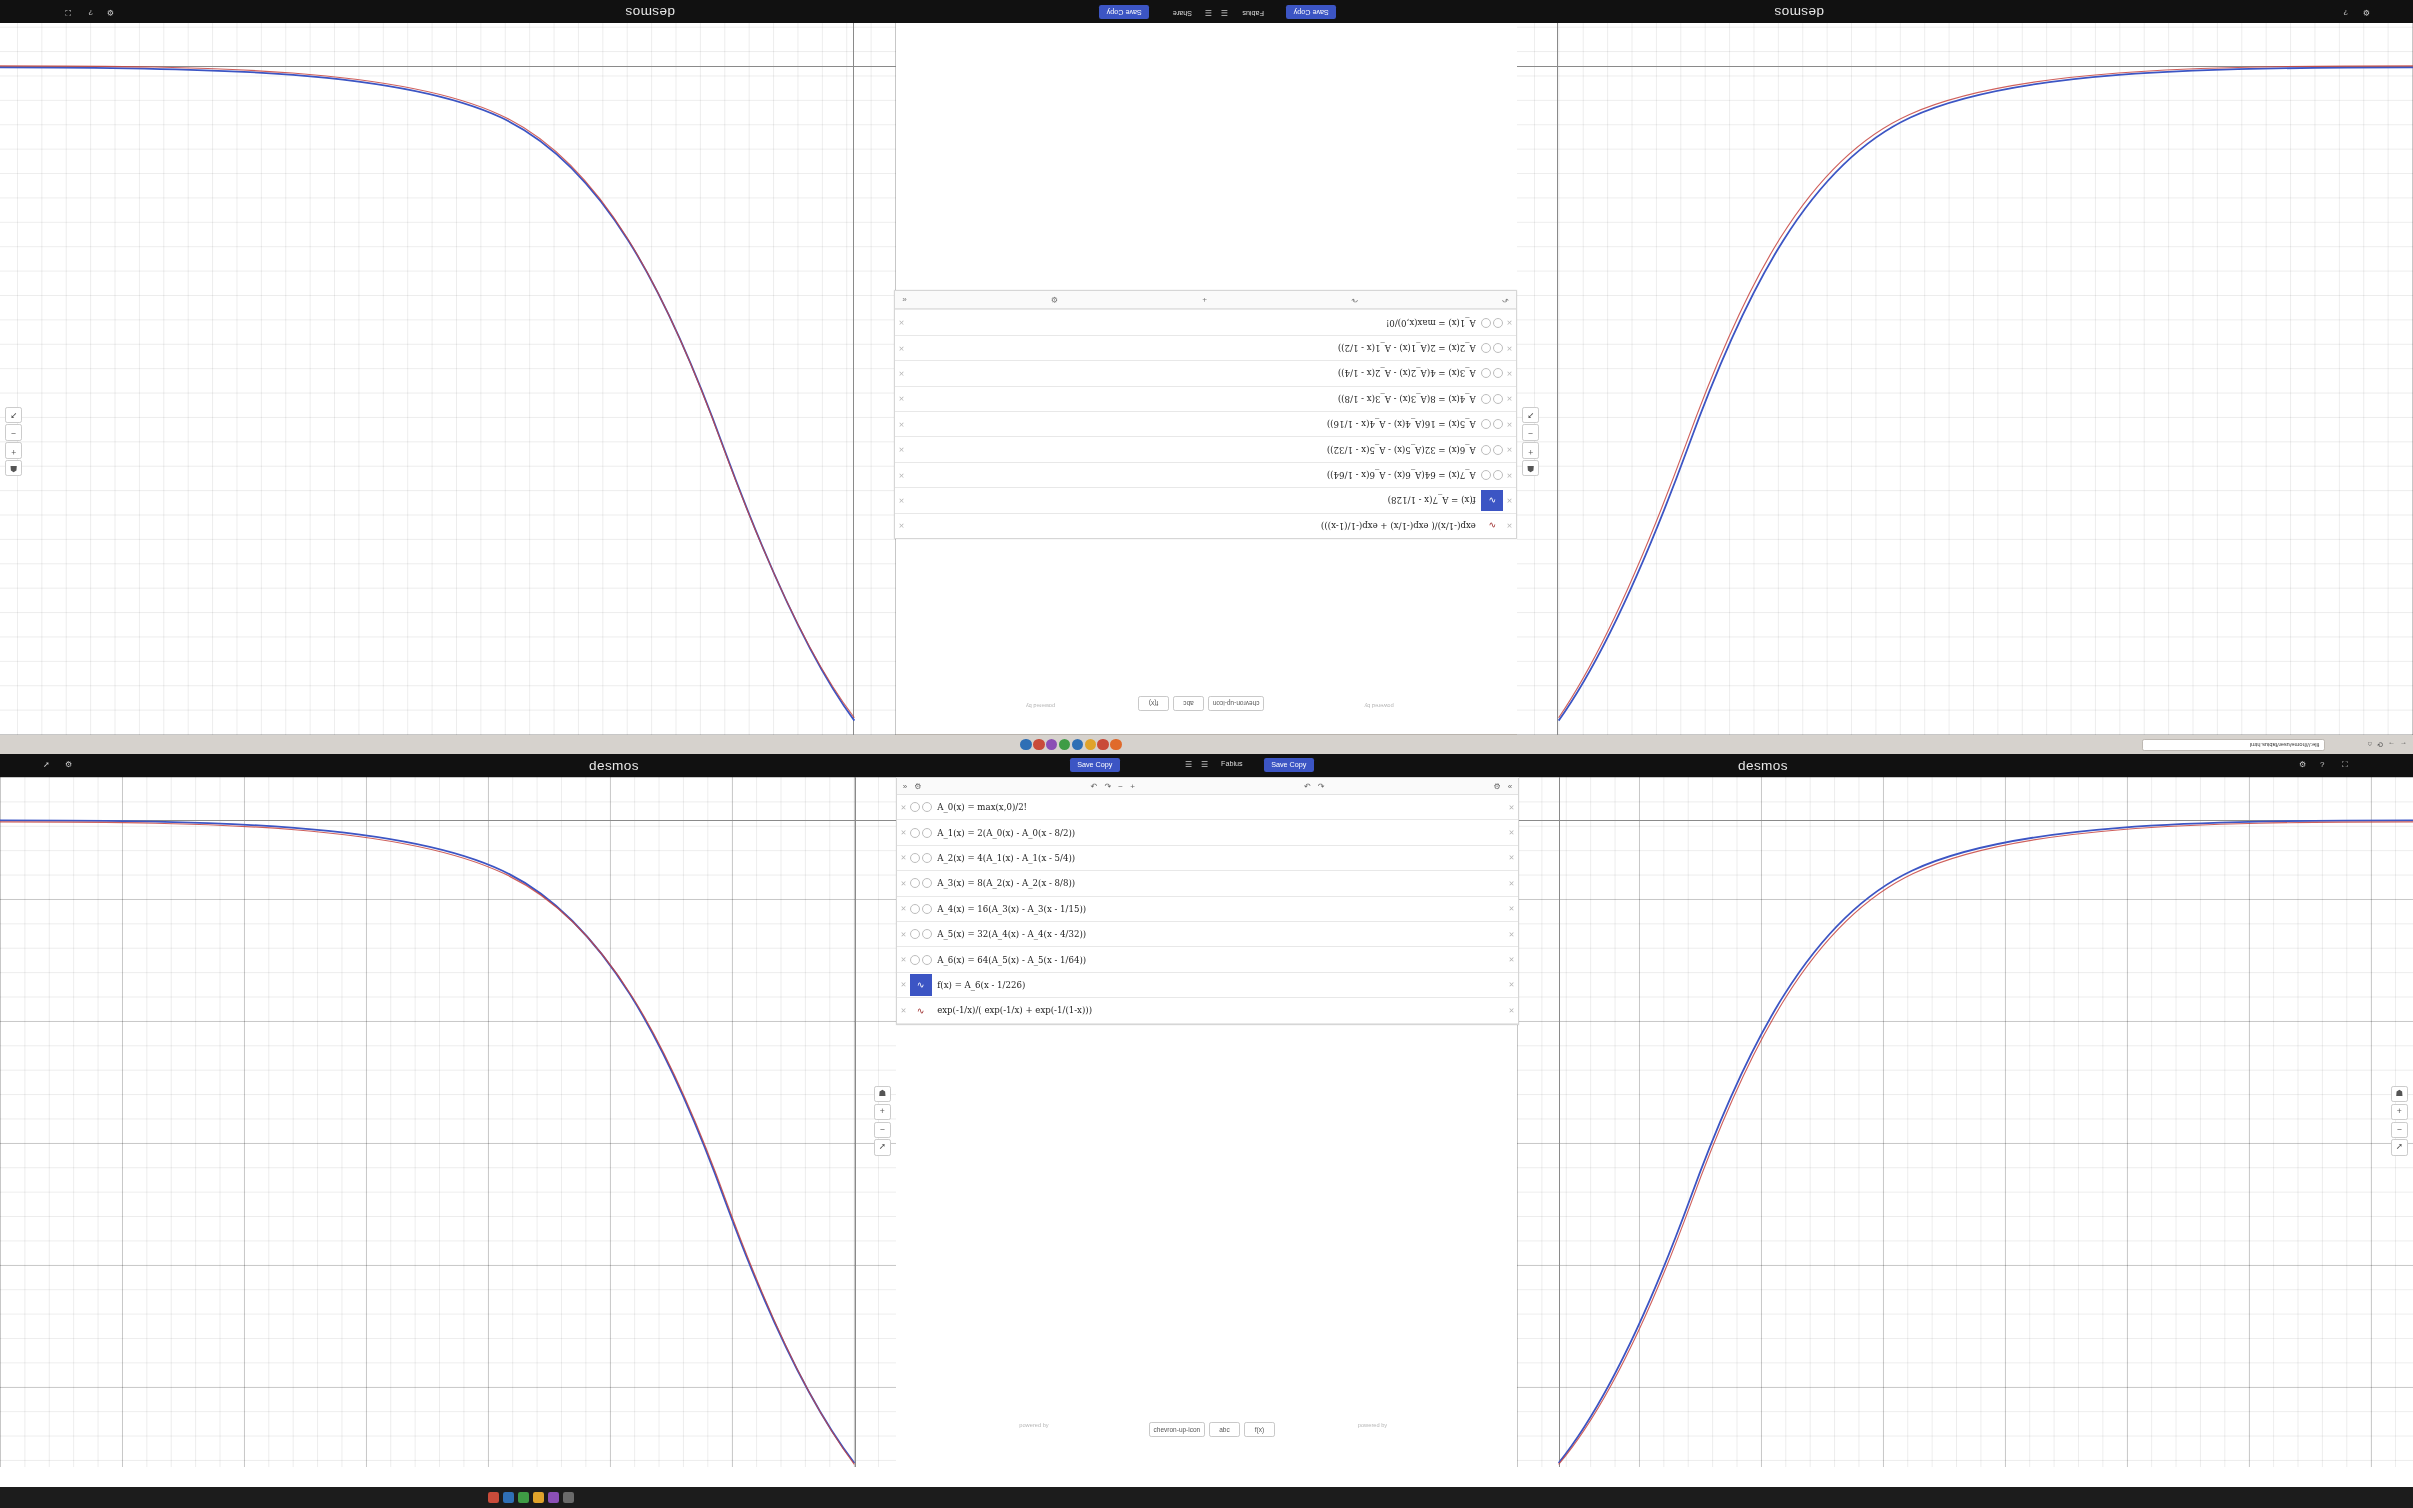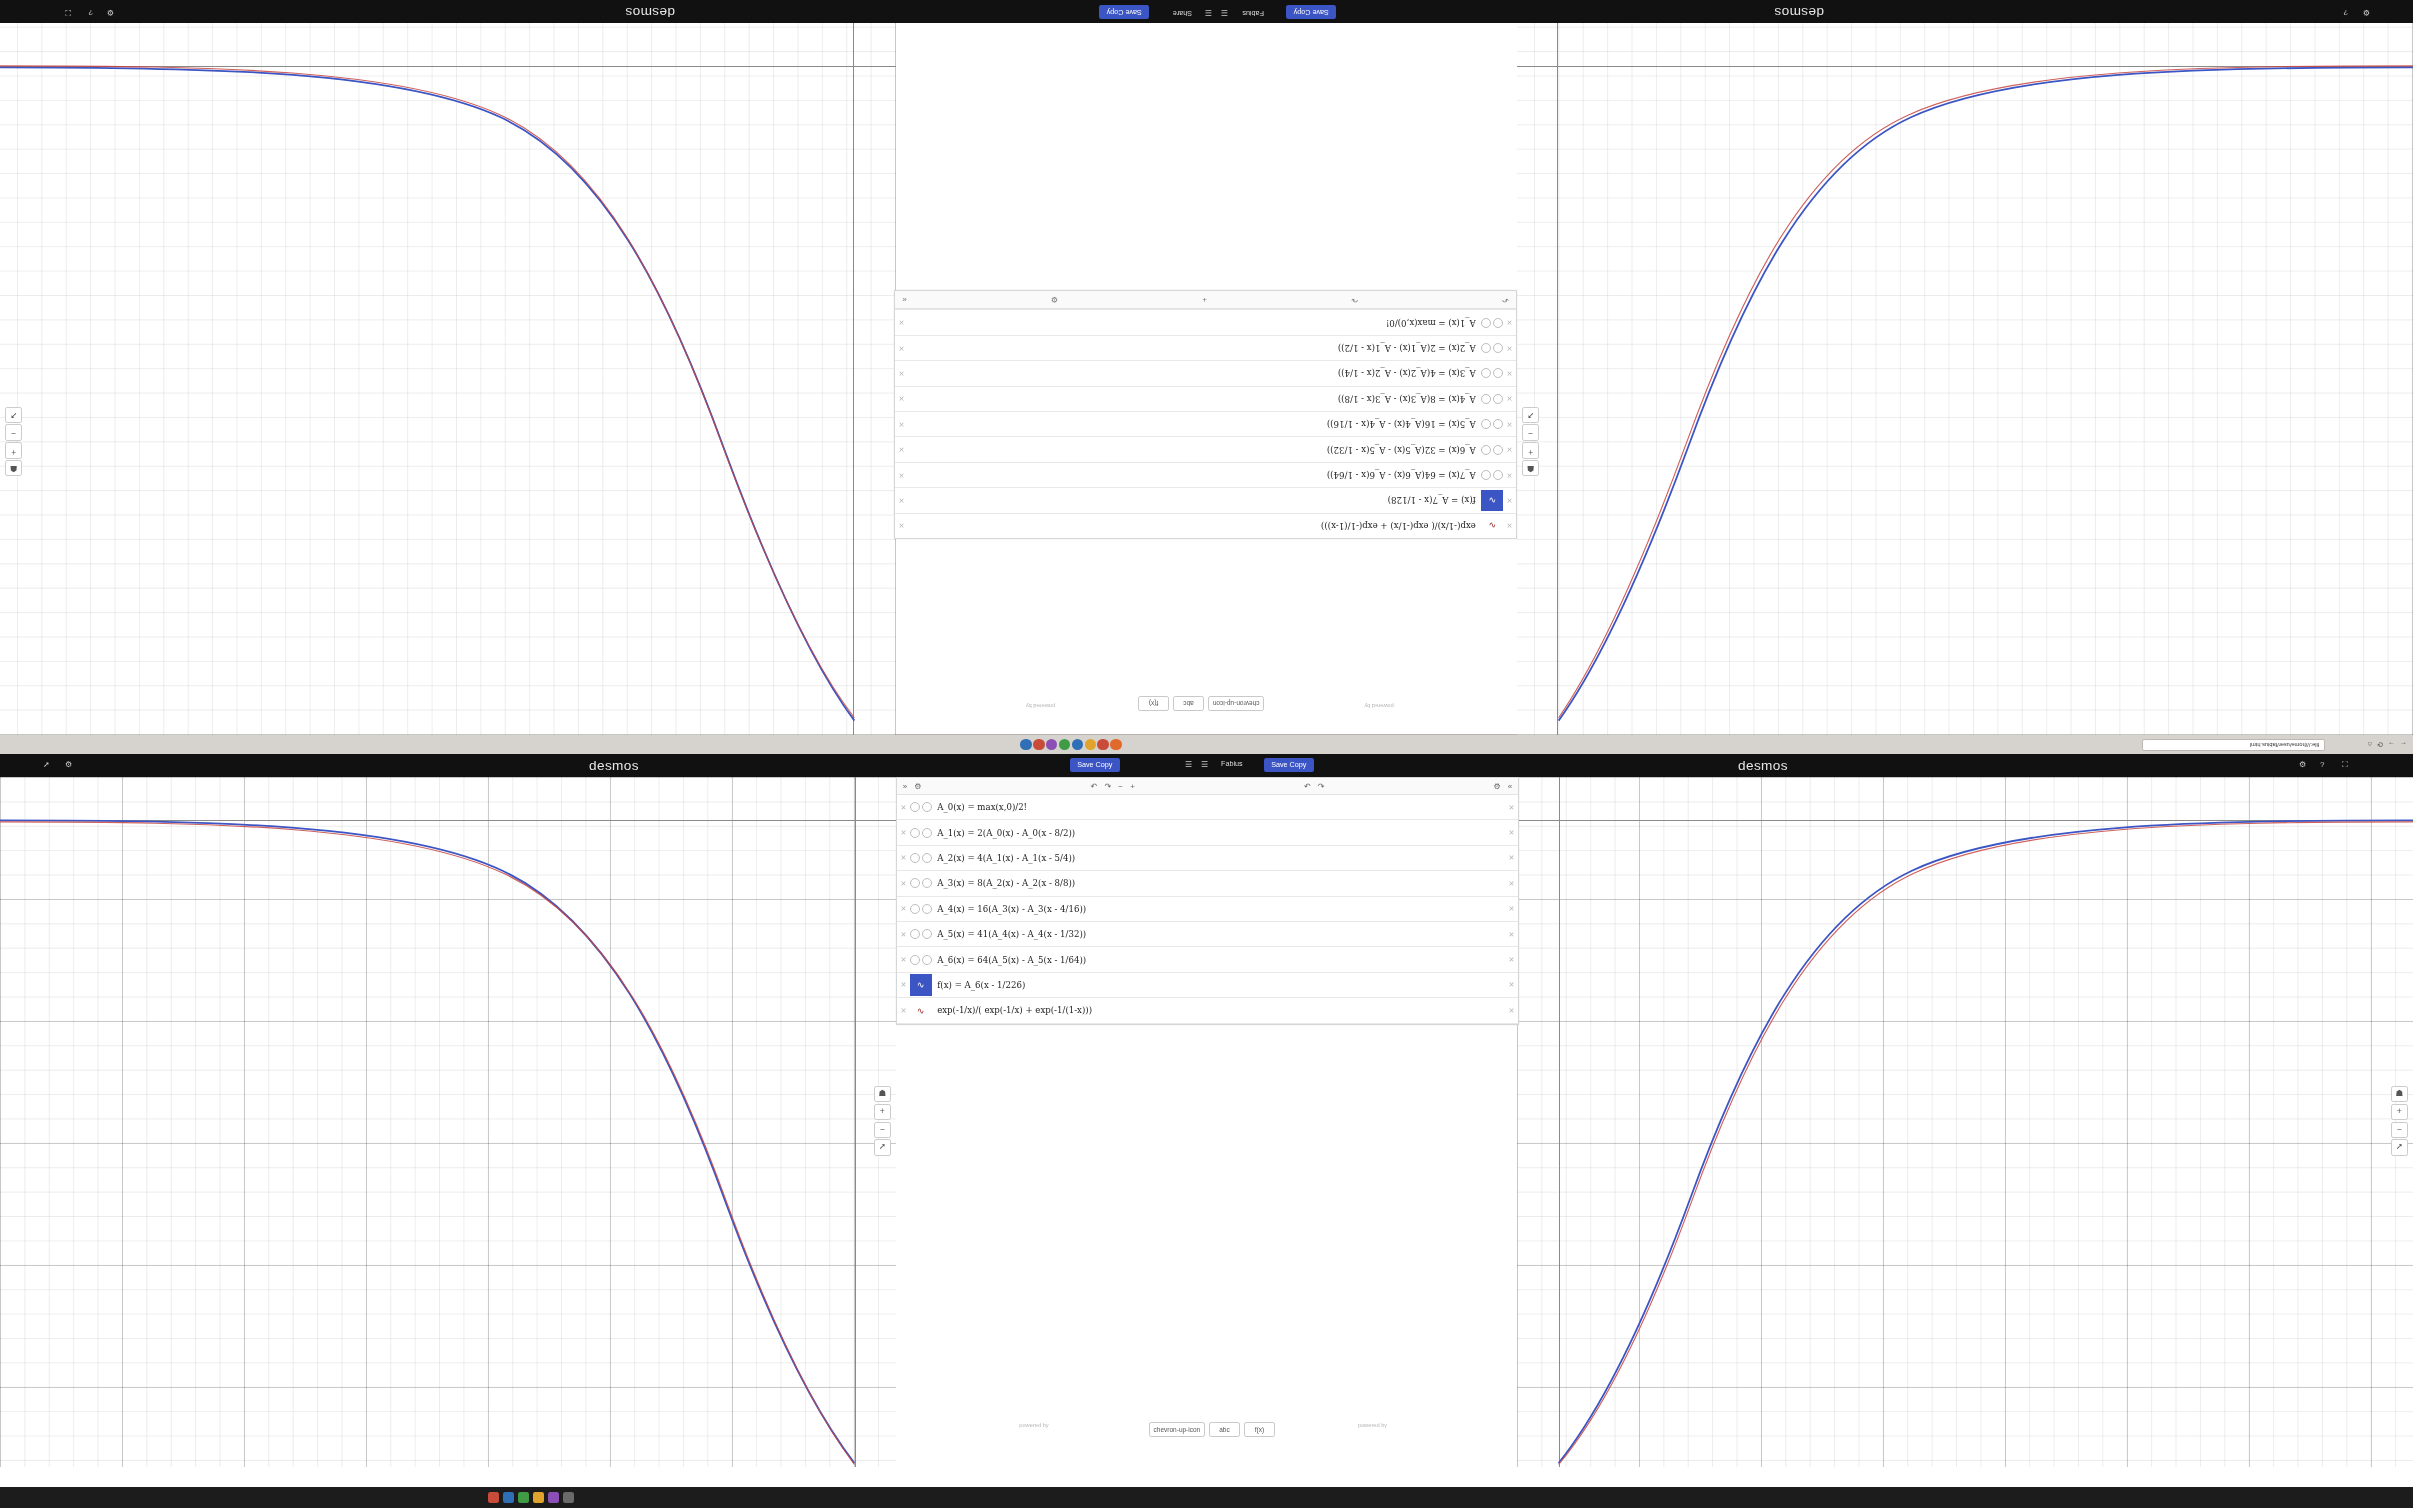--- a/index.html
+++ b/index.html
@@ -377,32 +377,32 @@
             <div class="xcol">✕</div>
           </div>
           <div class="exprrow">
             <div class="xcol">✕</div>
             <div class="swatch">
               <span class="circpair">
                 <span class="circ"></span>
                 <span class="circ"></span>
               </span>
             </div>
-            <div class="body">A_4(x) = 16(A_3(x) - A_3(x - 4/16))</div>
-            <div class="xcol">✕</div>
-          </div>
-          <div class="exprrow">
-            <div class="xcol">✕</div>
-            <div class="swatch">
-              <span class="circpair">
-                <span class="circ"></span>
-                <span class="circ"></span>
-              </span>
-            </div>
-            <div class="body">A_5(x) = 41(A_4(x) - A_4(x - 1/32))</div>
+            <div class="body">A_4(x) = 16(A_3(x) - A_3(x - 1/15))</div>
+            <div class="xcol">✕</div>
+          </div>
+          <div class="exprrow">
+            <div class="xcol">✕</div>
+            <div class="swatch">
+              <span class="circpair">
+                <span class="circ"></span>
+                <span class="circ"></span>
+              </span>
+            </div>
+            <div class="body">A_5(x) = 32(A_4(x) - A_4(x - 4/32))</div>
             <div class="xcol">✕</div>
           </div>
           <div class="exprrow">
             <div class="xcol">✕</div>
             <div class="swatch">
               <span class="circpair">
                 <span class="circ"></span>
                 <span class="circ"></span>
               </span>
             </div>

